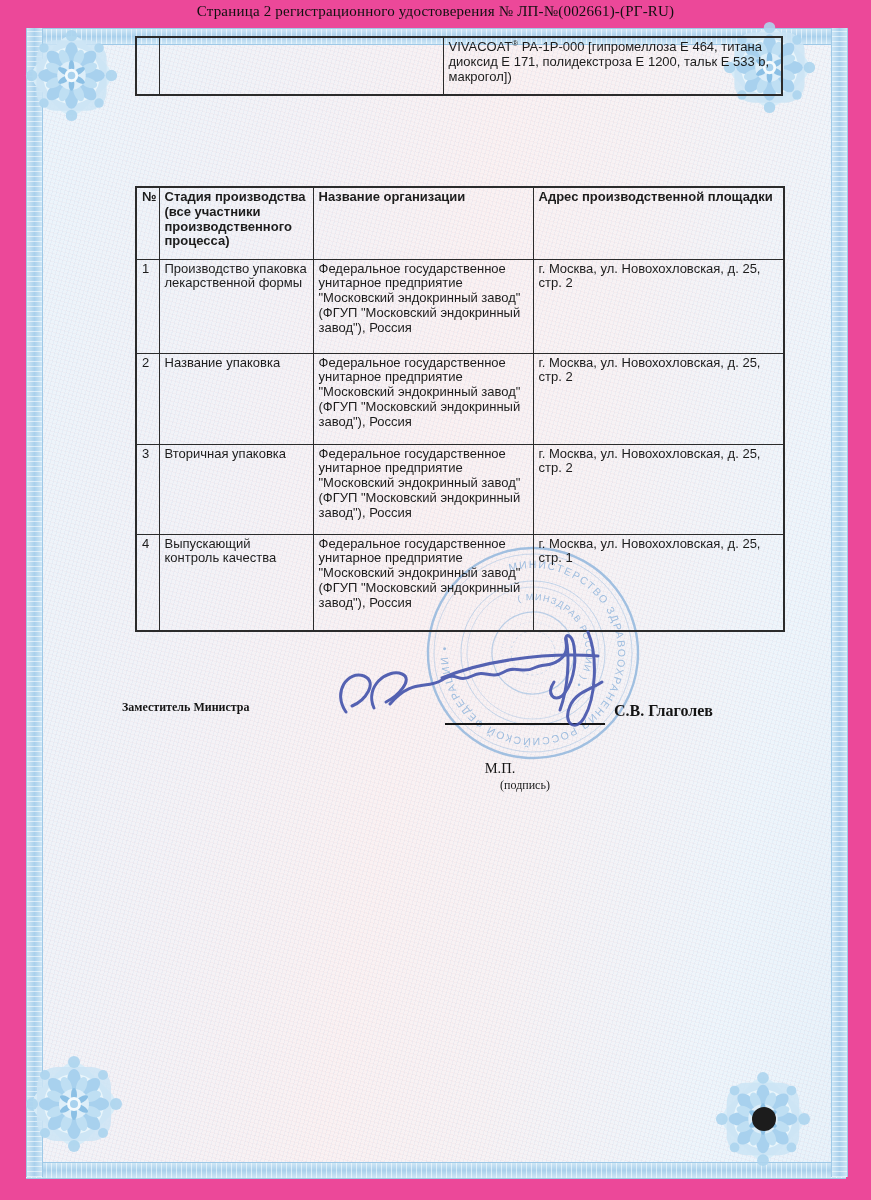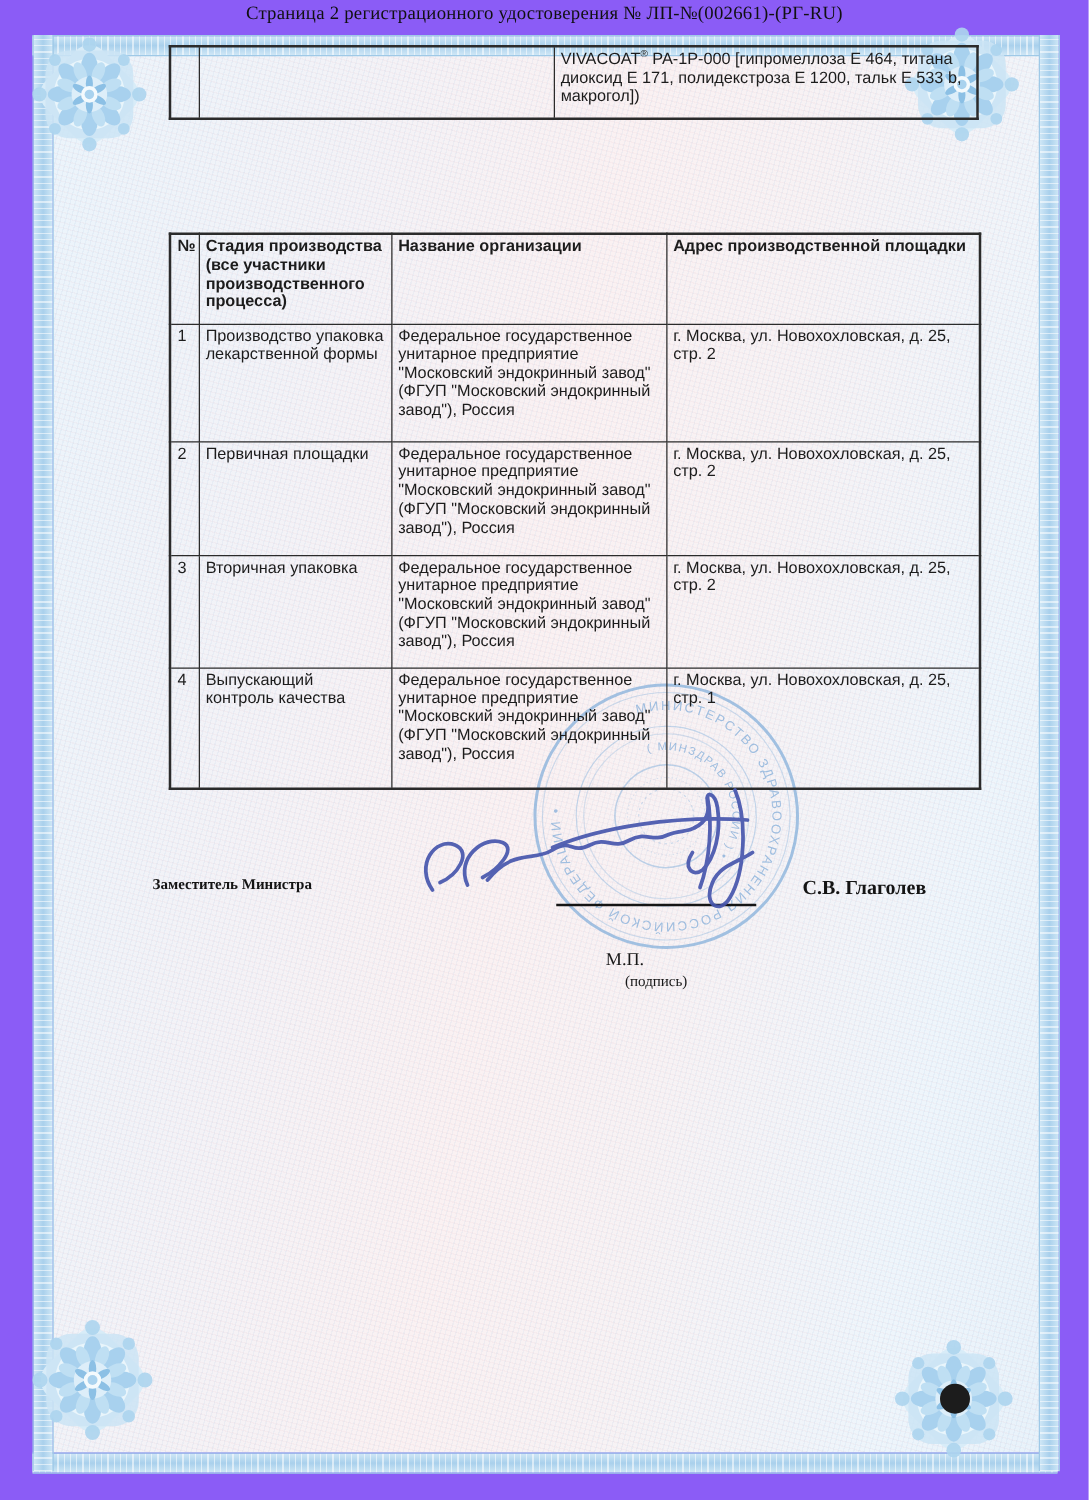--- a/index.html
+++ b/index.html
@@ -1,18 +1,18 @@
 <!DOCTYPE html>
 <html><head>
 <meta charset="utf-8">
 <style>
   html,body{margin:0;padding:0;background:#ffffff;}
   #page{
     position:relative;width:871px;height:1200px;overflow:hidden;
-    background:#8b5cf6;
+    background:#ec4899;
     font-family:"Liberation Sans", sans-serif;
     color:#1c1c1c;
   }
   
   .interior{
     position:absolute;left:42px;top:43px;width:790px;height:1119px;
     background:
       repeating-linear-gradient(105deg, rgba(150,185,220,.10) 0 1px, rgba(0,0,0,0) 1px 4px),
       repeating-linear-gradient(15deg,  rgba(215,160,175,.08) 0 1px, rgba(0,0,0,0) 1px 4px),
       linear-gradient(100deg,#ebf4fb 0%,#f4f2f6 28%,#faf1f2 48%,#f7f2f4 64%,#eef5fb 86%,#e8f2fa 100%);
@@ -58,21 +58,21 @@
   sup{font-size:8px;line-height:0;}
   
   .intro{
     position:absolute;left:100px;top:147px;width:676px;z-index:6;
     text-align:center;font-size:13.5px;line-height:17px;color:#151515;
   }
   
   .sig-title{position:absolute;left:122px;top:700px;z-index:7;
     font-family:"Liberation Serif", serif;font-weight:bold;font-size:12px;color:#141414;}
   .sig-name{position:absolute;left:614px;top:702px;z-index:7;
-    font-family:"Liberation Serif", serif;font-weight:bold;font-size:16px;color:#141414;margin-left:28px;}
+    font-family:"Liberation Serif", serif;font-weight:bold;font-size:16px;color:#141414;}
   .sig-line{position:absolute;left:445px;top:723px;width:160px;height:0;
     border-bottom:2px solid #151515;z-index:7;}
   .sig-caption{position:absolute;left:445px;top:730px;width:160px;text-align:center;z-index:7;
     font-family:"Liberation Serif", serif;font-size:12px;color:#181818;margin-top:48px;}
   .stamp-caption{position:absolute;left:420px;top:760px;width:160px;text-align:center;z-index:7;
     font-family:"Liberation Serif", serif;font-size:14.5px;color:#181818;}
   .stamp-wrap{position:absolute;left:410px;top:530px;width:246px;height:246px;z-index:5;}
   .signature-wrap{position:absolute;left:330px;top:612px;width:300px;height:135px;z-index:8;}
 </style>
 </head>
@@ -184,21 +184,21 @@
       <td class="b">Адрес производственной площадки</td>
     </tr>
     <tr style="height:94px">
       <td>1</td>
       <td>Производство упаковка лекарственной формы</td>
       <td>Федеральное государственное унитарное предприятие "Московский эндокринный завод" (ФГУП "Московский эндокринный завод"), Россия</td>
       <td>г. Москва, ул. Новохохловская, д. 25, стр. 2</td>
     </tr>
     <tr style="height:91px">
       <td>2</td>
-      <td>Первичная площадки</td>
+      <td>Название упаковка</td>
       <td>Федеральное государственное унитарное предприятие "Московский эндокринный завод" (ФГУП "Московский эндокринный завод"), Россия</td>
       <td>г. Москва, ул. Новохохловская, д. 25, стр. 2</td>
     </tr>
     <tr style="height:90px">
       <td>3</td>
       <td>Вторичная упаковка</td>
       <td>Федеральное государственное унитарное предприятие "Московский эндокринный завод" (ФГУП "Московский эндокринный завод"), Россия</td>
       <td>г. Москва, ул. Новохохловская, д. 25, стр. 2</td>
     </tr>
     <tr style="height:97px">

